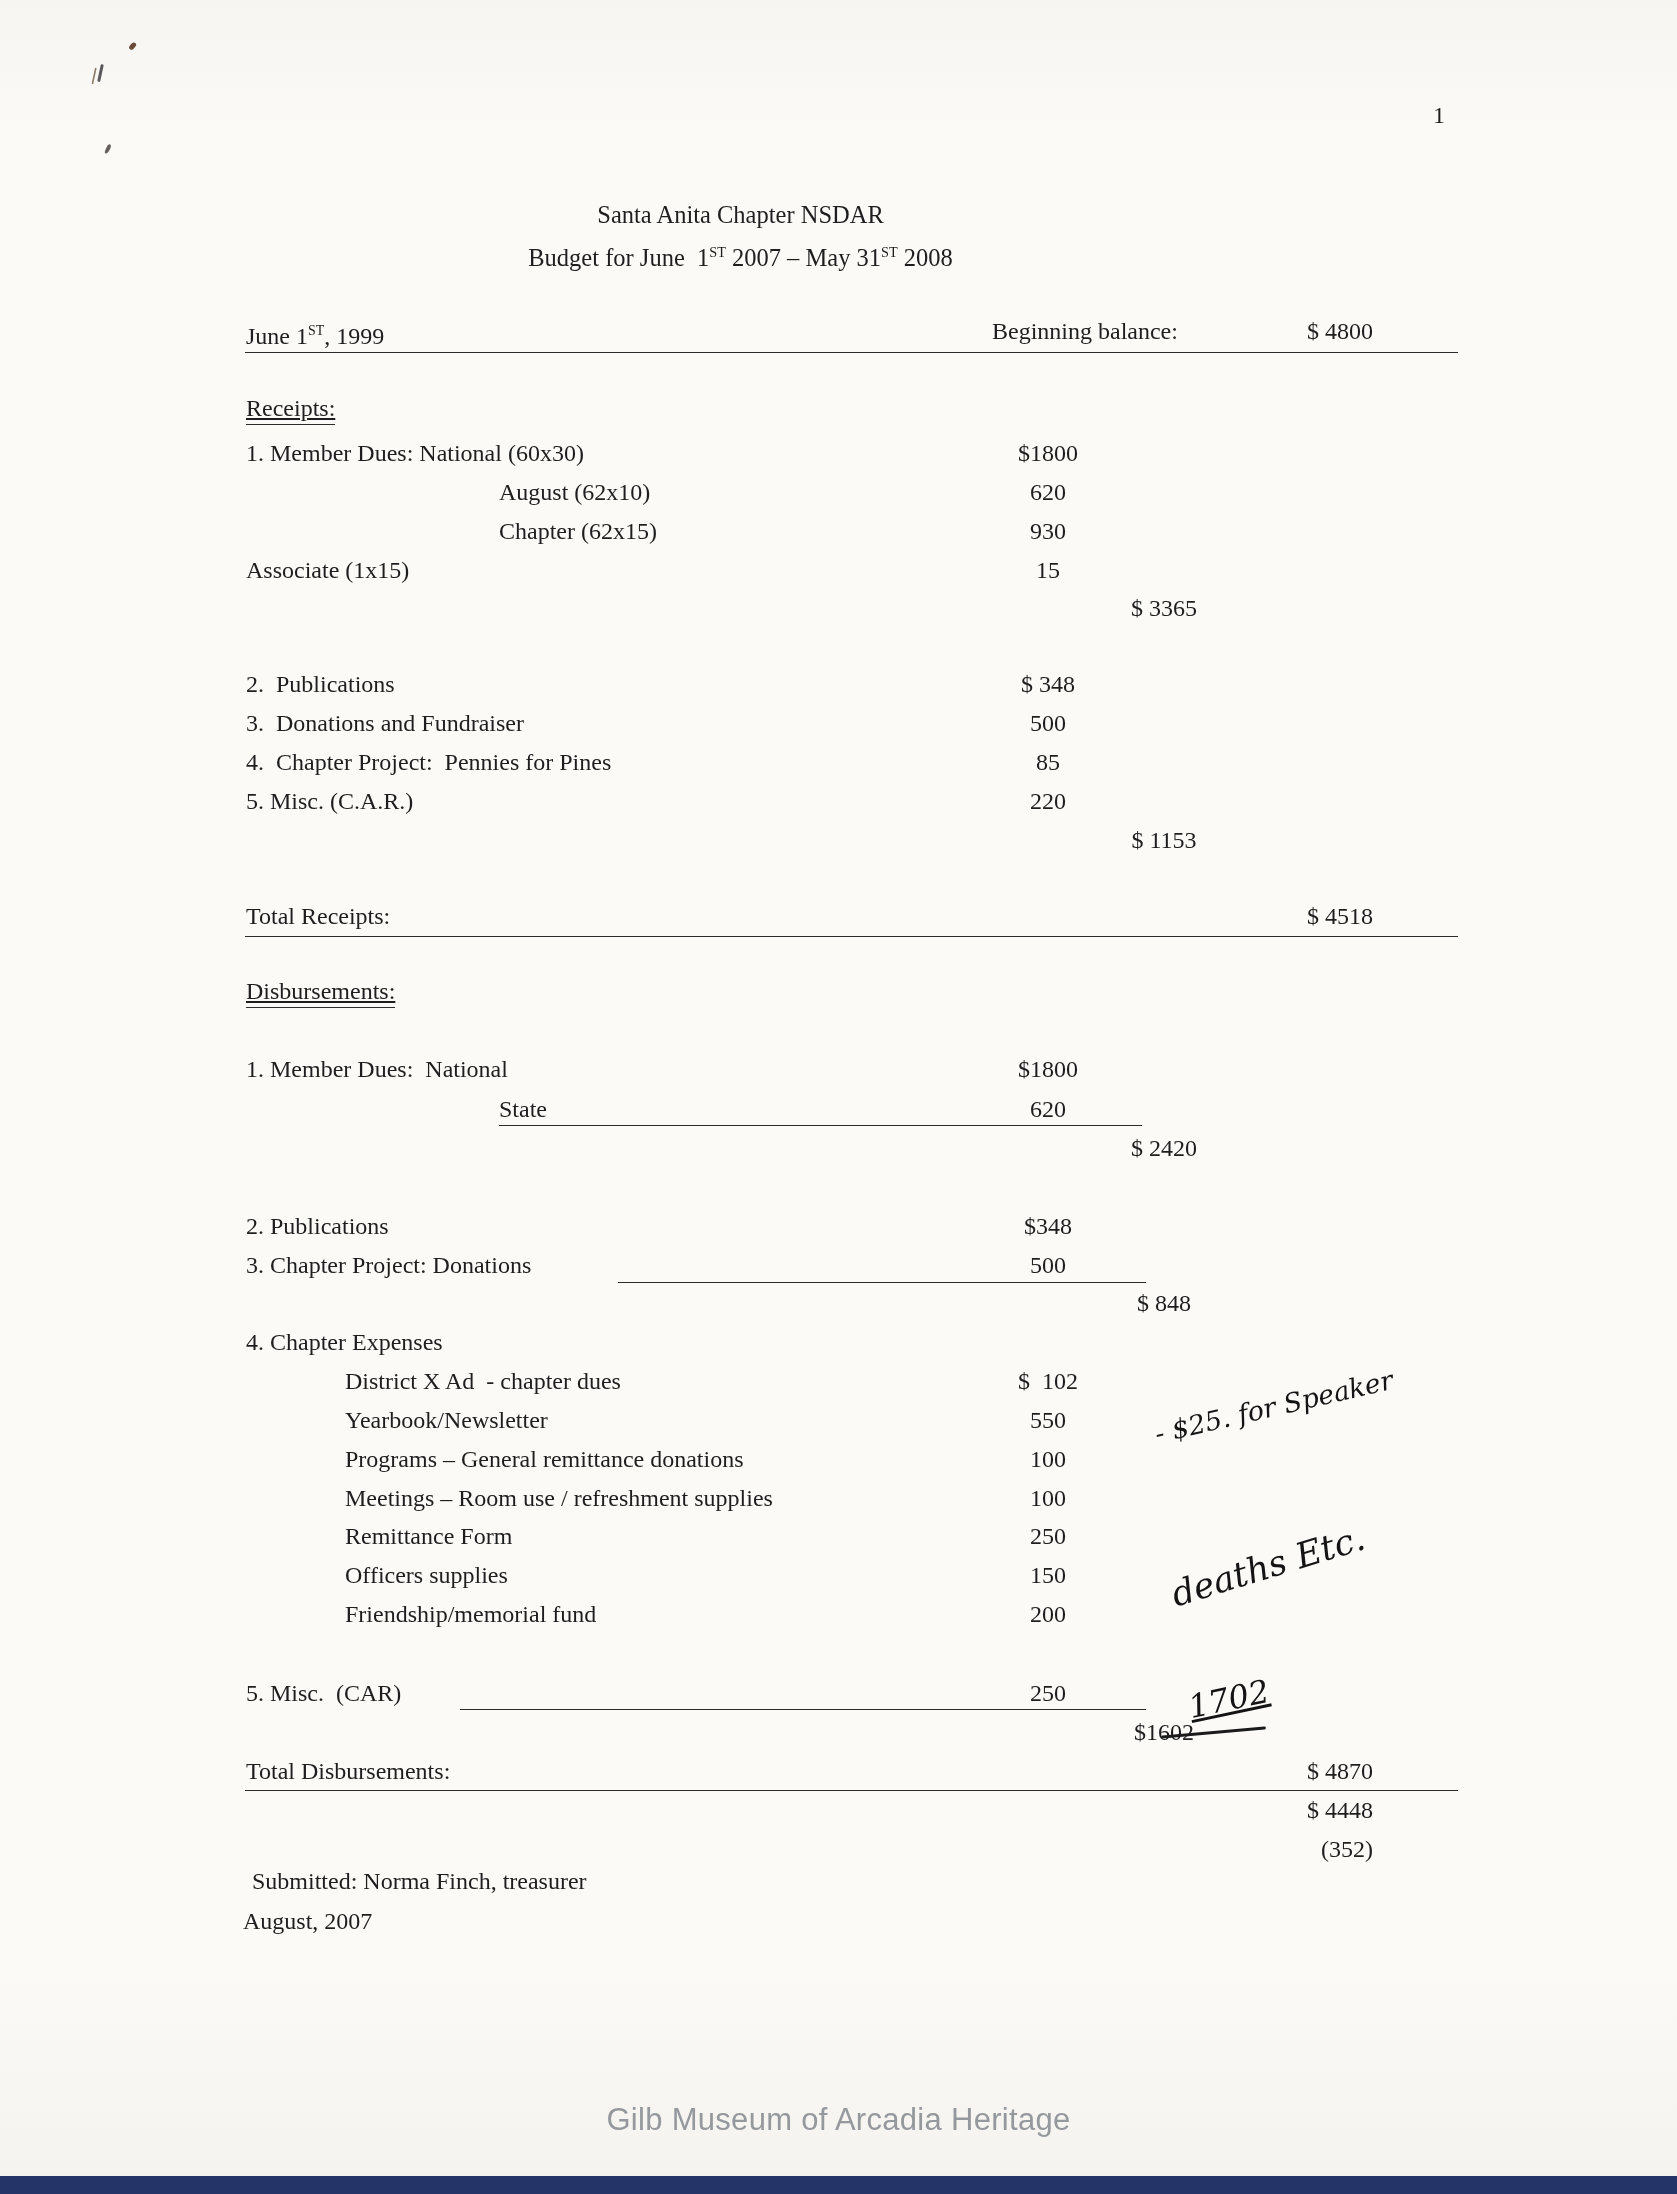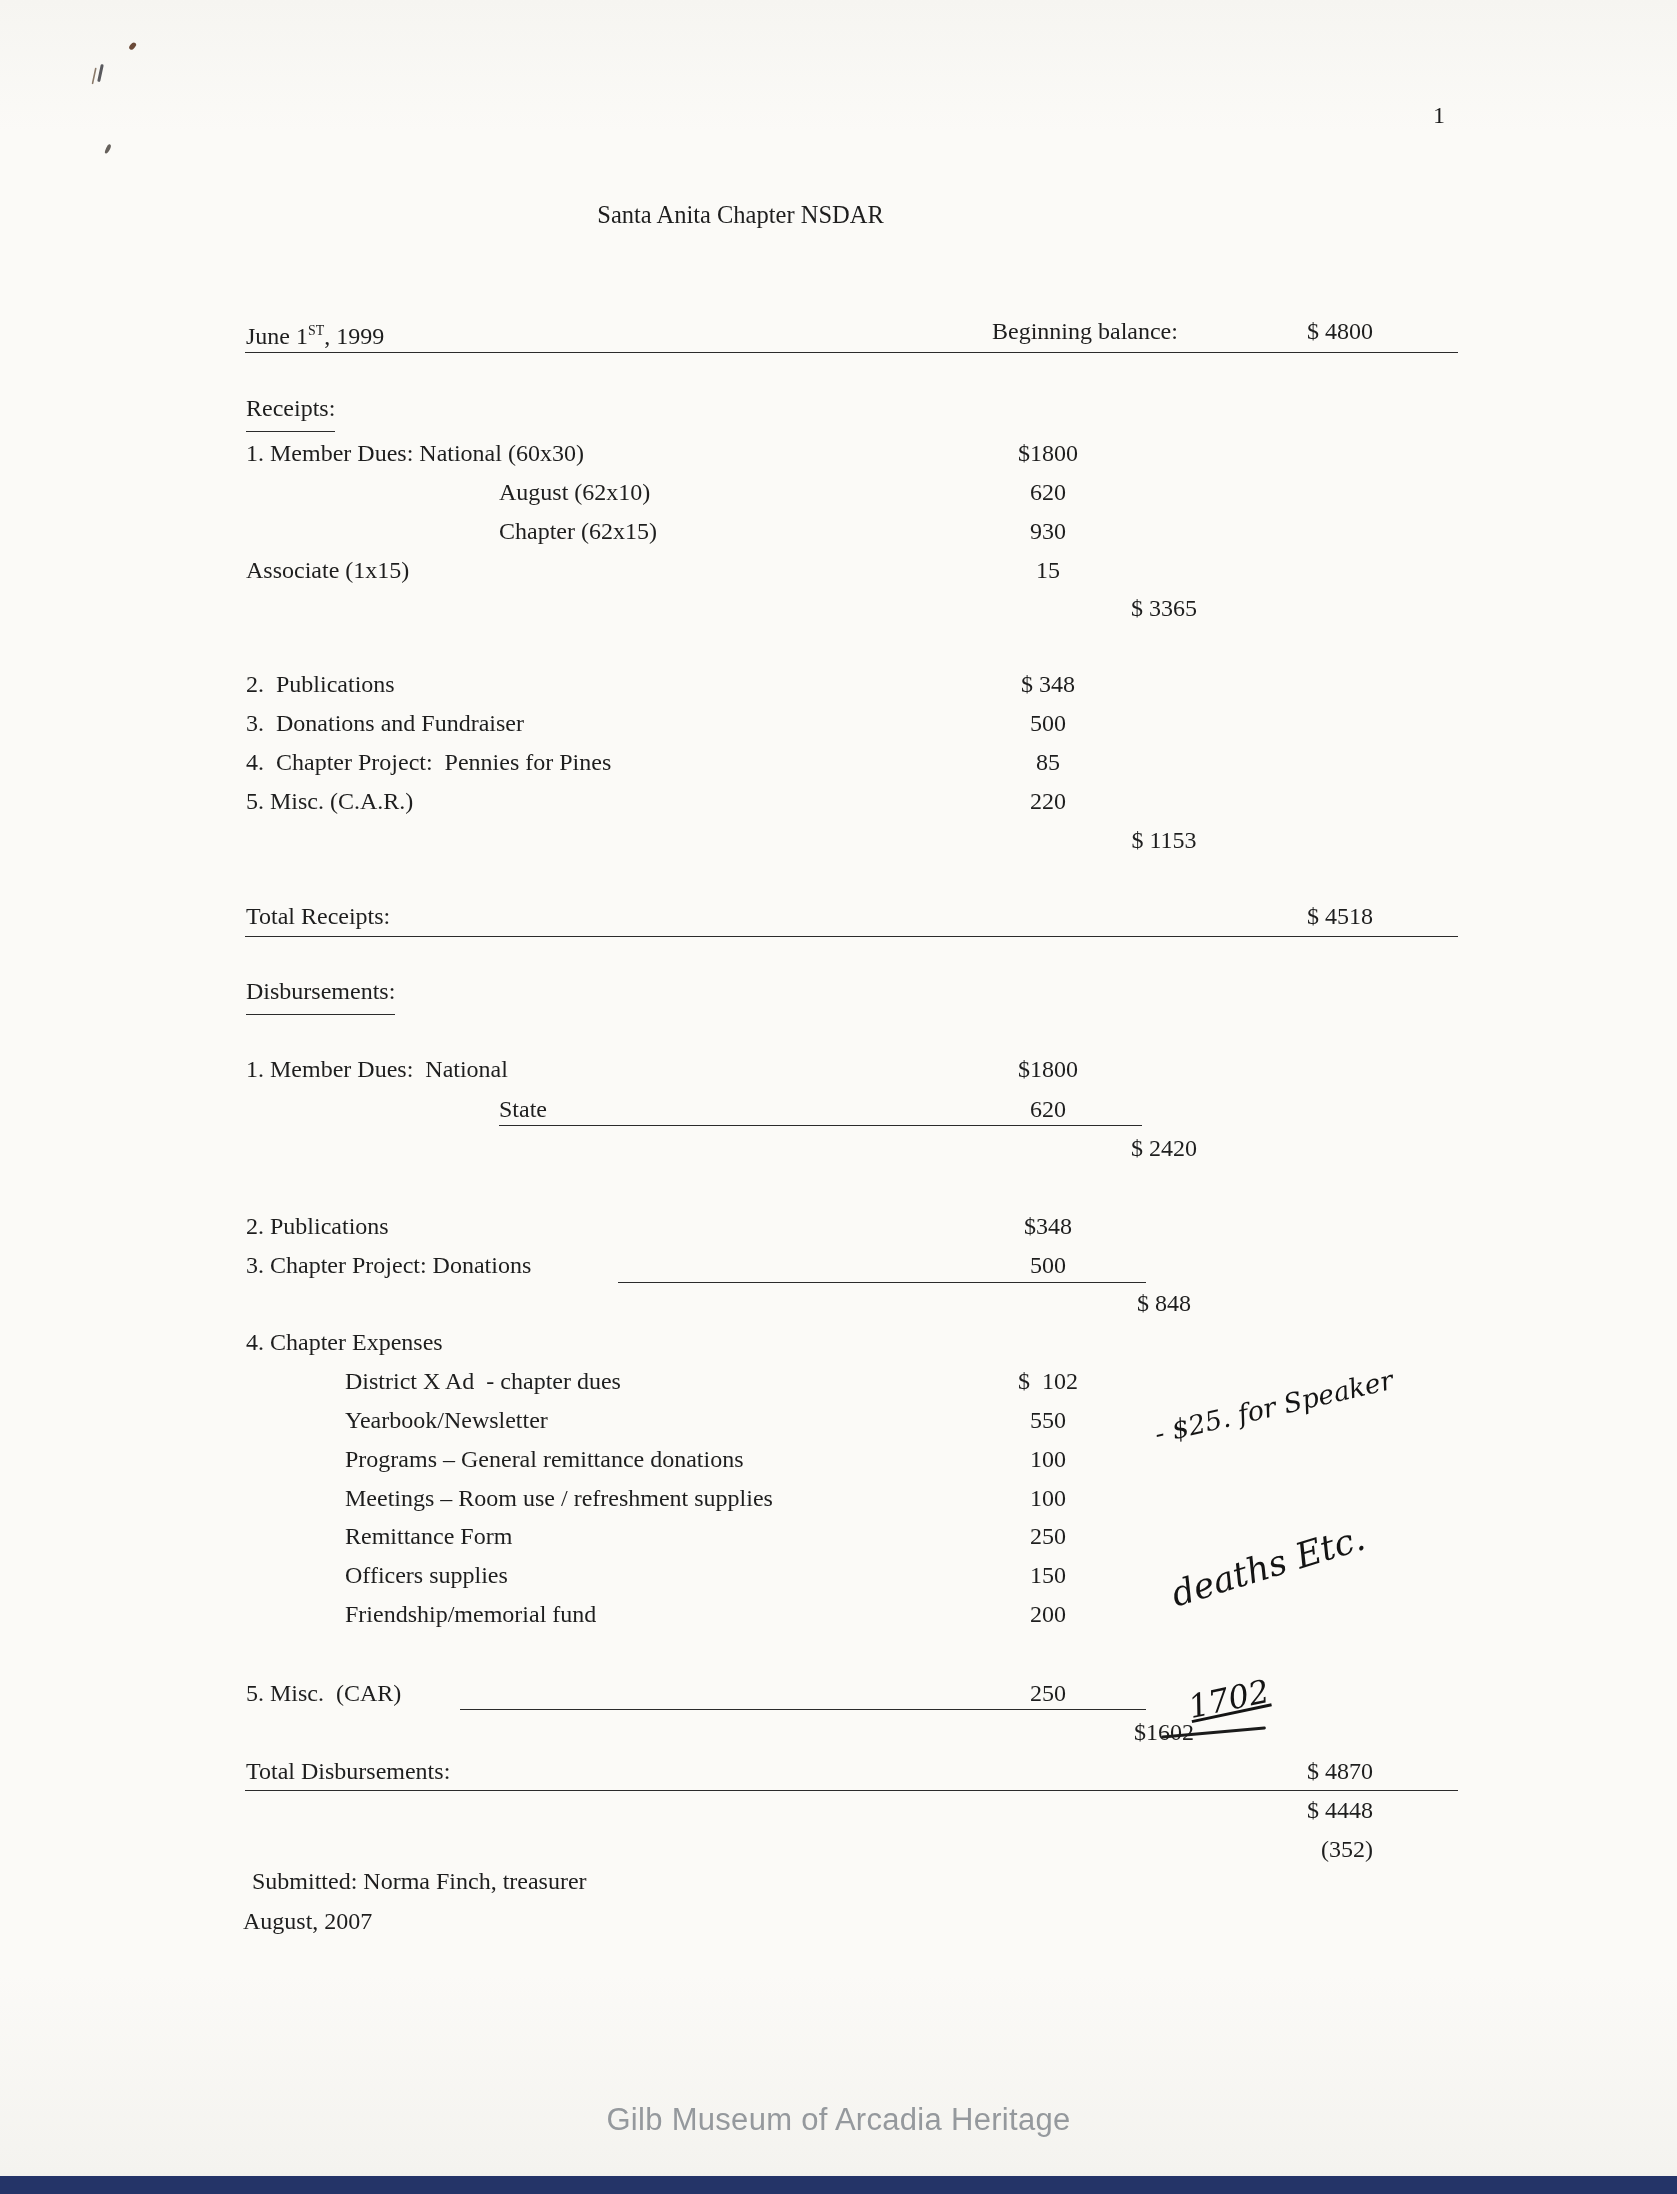--- a/index.html
+++ b/index.html
@@ -20,21 +20,21 @@
     font-size:24px;
     line-height:34px;
     white-space:pre;
     color:#1e1e1e;
   }
   .center{left:0;width:1481px;text-align:center;}
   .amt{left:957px;width:182px;text-align:center;}
   .sub{left:1073px;width:182px;text-align:center;}
   .tot{left:1191px;width:182px;text-align:right;}
   .rule{position:absolute;height:0;border-bottom:1.4px solid #2b2b2b;}
-  .ul{border-bottom:1.4px solid #2b2b2b;padding-bottom:10px;}
+  .ul{border-bottom:1.4px solid #2b2b2b;padding-bottom:3px;text-decoration:underline;}
   sup{font-size:0.58em;vertical-align:super;letter-spacing:0;}
   .hand{
     position:absolute;
     font-family:"DejaVu Serif", serif;
     font-style:italic;
     color:#141414;
     white-space:pre;
   }
   .strike-mark{
     position:absolute;left:1161px;top:1731px;width:105px;height:2.8px;
@@ -59,20 +59,21 @@
 
 <div class="page">
 
   <div class="artifact a1"></div>
   <div class="artifact a2"></div>
   <div class="artifact a3"></div>
 
   <div class="t" style="top:98px;left:1433px">1</div>
 
   <div class="t center" style="top:198px;font-size:24.5px">Santa Anita Chapter NSDAR</div>
+  <div class="t center" style="top:235px;font-size:24.5px"><span>Budget for June  1</span><sup>ST</sup><span> 2007 – May 31</span><sup>ST</sup><span> 2008</span></div>
 
   <div class="t" style="top:314px;left:246px"><span>June 1</span><sup>ST</sup><span>, 1999</span></div>
   <div class="t" style="top:314px;left:992px">Beginning balance:</div>
   <div class="t tot" style="top:314px">$ 4800</div>
   <div class="rule" style="top:352px;left:245px;width:1213px"></div>
 
   <div class="t" style="top:391px;left:246px"><span class="ul">Receipts:</span></div>
 
   <div class="t" style="top:436px;left:246px">1. Member Dues: National (60x30)</div>
   <div class="t amt" style="top:436px">$1800</div>

